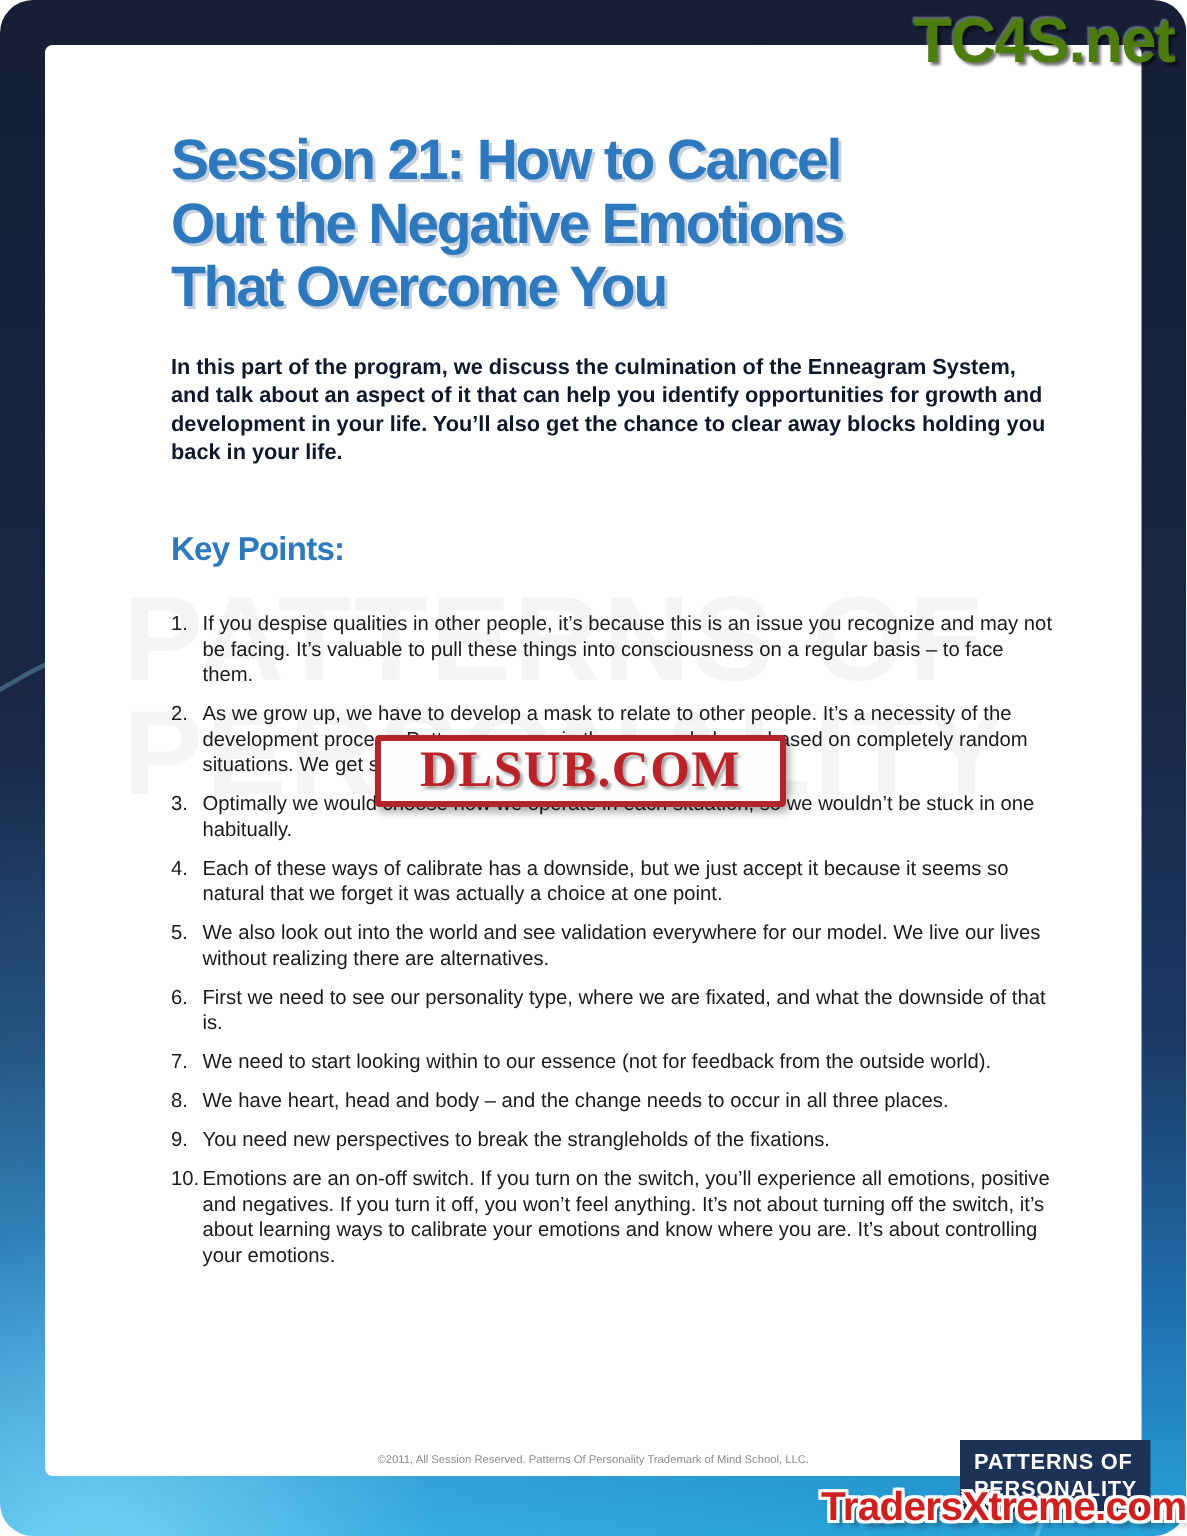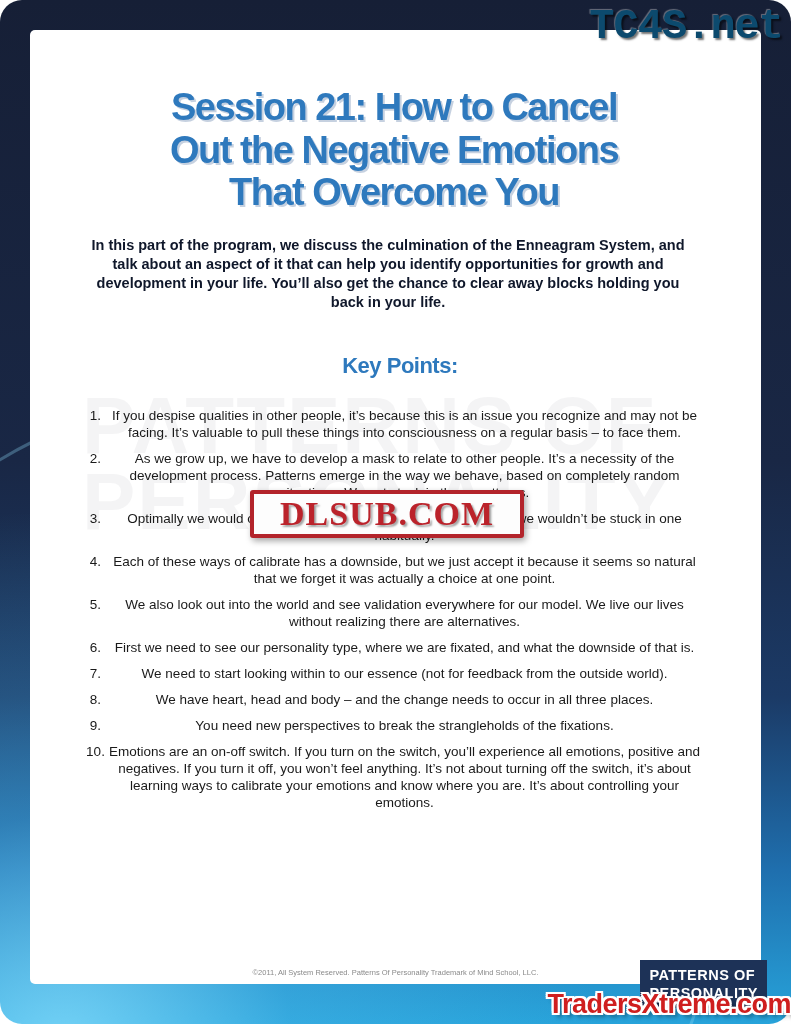--- a/index.html
+++ b/index.html
@@ -45,22 +45,21 @@
     font-size: 80px;
     letter-spacing: 2px;
     line-height: 0.95;
     color: rgba(60, 70, 85, 0.06);
     white-space: nowrap;
     z-index: 0;
   }
   .content {
     position: relative;
     z-index: 1;
-    padding: 56px 58px 0 55px;
-    text-align: center;
+    padding: 56px 58px 0 84px;
   }
   .title {
     color: #2e79bd;
     font-weight: bold;
     font-size: 38px;
     line-height: 1.12;
     letter-spacing: -1.5px;
     text-shadow: 2px 2px 0 rgba(27, 70, 130, 0.25);
   }
   .intro {
@@ -70,21 +69,20 @@
     line-height: 1.33;
     color: #0f172a;
     max-width: 606px;
   }
   .key-points-heading {
     margin-top: 40px;
     color: #2e79bd;
     font-weight: bold;
     font-size: 22px;
     letter-spacing: -0.5px;
-    margin-left: 12px;
   }
   ol.kp {
     margin-top: 28px;
     list-style: none;
   }
   ol.kp li {
     display: flex;
     margin-bottom: 9px;
     font-size: 13.5px;
     line-height: 17px;
@@ -122,25 +120,25 @@
     letter-spacing: 1px;
     color: #bb232b;
     text-shadow: 2px 2px 2px rgba(0,0,0,0.35);
     box-shadow: 2px 3px 6px rgba(0,0,0,0.35);
     z-index: 5;
   }
   
   .tc4s {
     position: absolute;
     top: 3px; right: 8px;
-    font-family: Liberation Mono, monospace;
+    font-family: Liberation Sans, sans-serif;
     font-weight: bold;
     font-size: 42px;
     letter-spacing: -1px;
-    color: #0c4a6e;
+    color: #4d7c0f;
     text-shadow: 2px 2px 2px rgba(0,0,0,0.55), -1px -1px 1px rgba(255,255,255,0.35);
     z-index: 6;
   }
   
   .logo {
     position: absolute;
     right: 24px; bottom: 16px;
     background: #1d3257;
     color: #ffffff;
     font-weight: bold;
@@ -229,21 +227,21 @@
             <span class="num">9.</span>
             <span class="txt">You need new perspectives to break the strangleholds of the fixations.</span>
           </li>
           <li>
             <span class="num">10.</span>
             <span class="txt">Emotions are an on-off switch. If you turn on the switch, you’ll experience all emotions, positive and negatives. If you turn it off, you won’t feel anything. It’s not about turning off the switch, it’s about learning ways to calibrate your emotions and know where you are. It’s about controlling your emotions.</span>
           </li>
         </ol>
       </div>
 
-      <div class="footer">©2011, All System Reserved. Patterns Of Personality Trademark of Mind School, LLC.</div>
+      <div class="footer">©2011, All Session Reserved. Patterns Of Personality Trademark of Mind School, LLC.</div>
     </div>
 
     <div class="stamp">DLSUB.COM</div>
 
     <div class="logo">
       <div>PATTERNS OF</div>
       <div>PERSONALITY</div>
     </div>
   </div>
 

